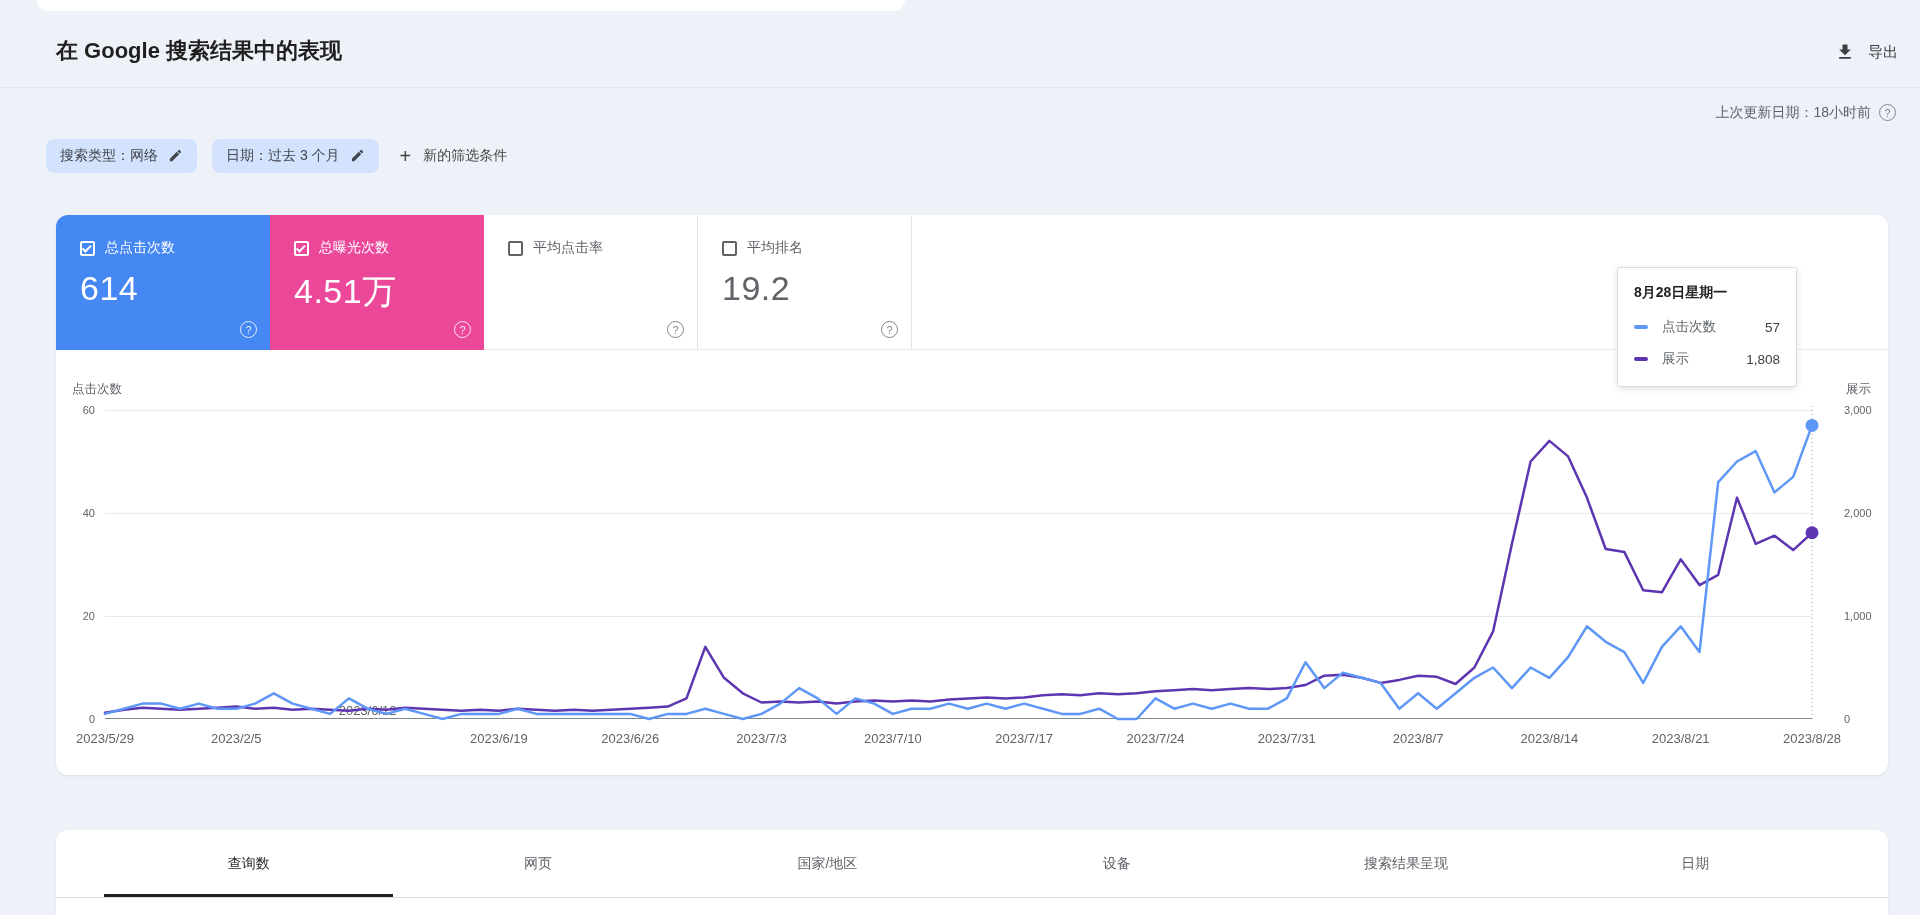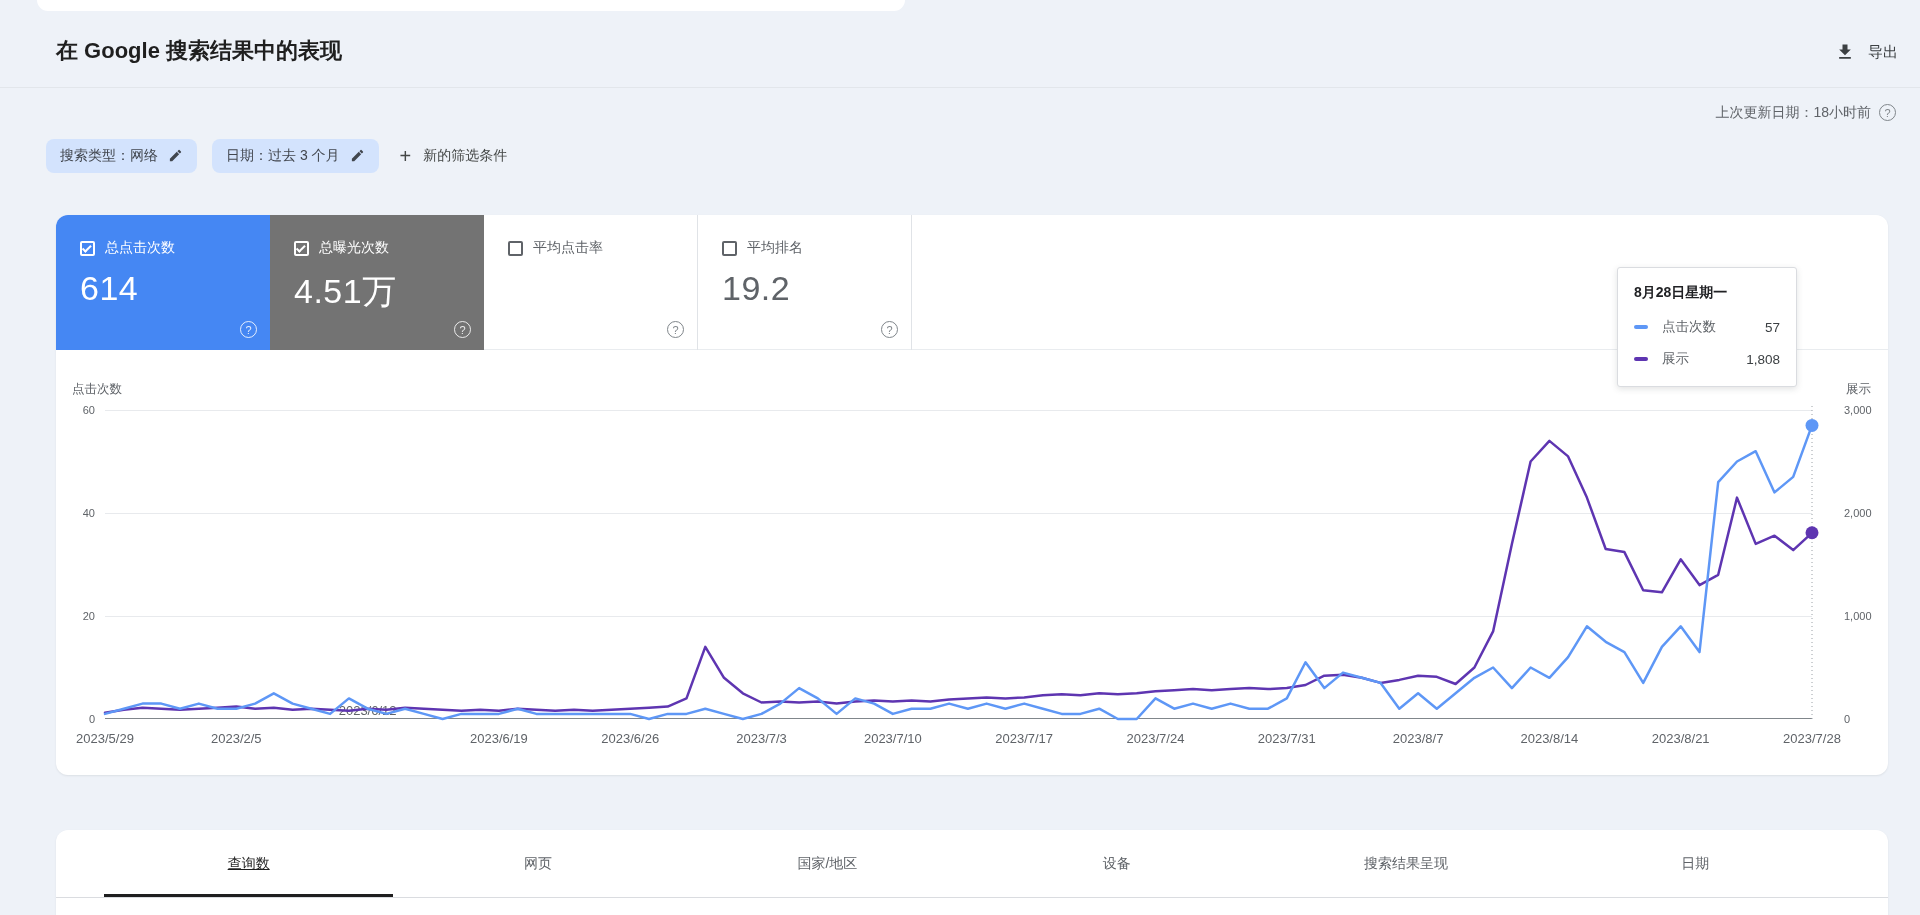--- a/index.html
+++ b/index.html
@@ -72,21 +72,21 @@
   .tt-row { display:flex; align-items:center; font-size:13.5px; color:#5f6368; margin-top:14px; }
   .tt-dash { width:14px; height:4px; border-radius:2px; margin-right:14px; flex:0 0 auto; }
   .tt-value { margin-left:auto; color:#3c4043; }
 
   
   .tabs-card { position:absolute; left:56px; top:830px; width:1832px; height:85px;
     background:#fff; border-radius:12px 12px 0 0; box-shadow:0 1px 2px rgba(60,64,67,.10); }
   .tabs-row { width:100%; height:68px; border-bottom:1px solid #dadce0; padding:0 48px; display:flex; }
   .tab { flex:1 1 0; display:flex; align-items:center; justify-content:center; font-size:14px;
     color:#5f6368; cursor:pointer; position:relative; }
-  .tab.active { color:#1f1f1f;text-decoration:underline; }
+  .tab.active { color:#1f1f1f; }
   .tab.active::after { content:""; position:absolute; left:0; right:0; bottom:0; height:3px; background:#1f1f1f; }
 </style>
 </head>
 <body>
 
 <div class="topbar-remnant"></div>
 
 <h1 class="page-title">在 Google 搜索结果中的表现</h1>
 
 <div class="export-btn">
@@ -134,21 +134,21 @@
     <div class="metric-tile first colored" style="background: rgb(69, 135, 243);">
       <div class="tile-head">
         <span class="cb checked">
             <span class="check"></span>
           </span>
         <span class="tile-label">总点击次数</span>
       </div>
       <div class="tile-value">614</div>
       <span class="help-circle tile-help">?</span>
     </div>
-    <div class="metric-tile colored" style="background: #737373;">
+    <div class="metric-tile colored" style="background: #ec4899;">
       <div class="tile-head">
         <span class="cb checked">
             <span class="check"></span>
           </span>
         <span class="tile-label">总曝光次数</span>
       </div>
       <div class="tile-value">4.51万</div>
       <span class="help-circle tile-help">?</span>
     </div>
     <div class="metric-tile white">
@@ -190,21 +190,21 @@
       <div class="xtick" style="left: 442.923px; top: 516px;">2023/6/19</div>
       <div class="xtick" style="left: 574.231px; top: 516px;">2023/6/26</div>
       <div class="xtick" style="left: 705.538px; top: 516px;">2023/7/3</div>
       <div class="xtick" style="left: 836.846px; top: 516px;">2023/7/10</div>
       <div class="xtick" style="left: 968.154px; top: 516px;">2023/7/17</div>
       <div class="xtick" style="left: 1099.46px; top: 516px;">2023/7/24</div>
       <div class="xtick" style="left: 1230.77px; top: 516px;">2023/7/31</div>
       <div class="xtick" style="left: 1362.08px; top: 516px;">2023/8/7</div>
       <div class="xtick" style="left: 1493.38px; top: 516px;">2023/8/14</div>
       <div class="xtick" style="left: 1624.69px; top: 516px;">2023/8/21</div>
-      <div class="xtick" style="left: 1756px; top: 516px;">2023/7/28</div>
+      <div class="xtick" style="left: 1756px; top: 516px;">2023/8/28</div>
     </div>
 
   <svg id="plot" width="1707" height="309">
       <line x1="0" y1="0.5" x2="1707" y2="0.5" stroke="#e8eaed" stroke-width="1"></line>
       <line x1="0" y1="103.5" x2="1707" y2="103.5" stroke="#e8eaed" stroke-width="1"></line>
       <line x1="0" y1="206.5" x2="1707" y2="206.5" stroke="#e8eaed" stroke-width="1"></line>
       <line x1="0" y1="308.5" x2="1707" y2="308.5" stroke="#80868b" stroke-width="1"></line>
       <polyline points="0.0,302.8 18.8,299.7 37.5,297.7 56.3,298.7 75.0,299.7 93.8,298.7 112.5,297.7 131.3,296.6 150.1,298.7 168.8,297.7 187.6,299.7 206.3,298.7 225.1,299.7 243.9,300.8 262.6,298.7 281.4,299.7 300.1,297.7 318.9,298.7 337.6,299.7 356.4,300.8 375.2,299.7 393.9,300.8 412.7,298.7 431.4,299.7 450.2,300.8 469.0,299.7 487.7,300.8 506.5,299.7 525.2,298.7 544.0,297.7 562.7,296.6 581.5,288.4 600.3,236.9 619.0,267.8 637.8,283.3 656.5,292.5 675.3,291.5 694.1,292.5 712.8,291.5 731.6,293.6 750.3,291.5 769.1,290.5 787.8,291.5 806.6,290.5 825.4,291.5 844.1,289.4 862.9,288.4 881.6,287.4 900.4,288.4 919.2,287.4 937.9,285.3 956.7,284.3 975.4,285.3 994.2,283.3 1012.9,284.3 1031.7,283.3 1050.5,281.2 1069.2,280.2 1088.0,279.1 1106.7,280.2 1125.5,279.1 1144.3,278.1 1163.0,279.1 1181.8,278.1 1200.5,275.0 1219.3,265.7 1238.0,264.7 1256.8,267.8 1275.6,272.9 1294.3,269.9 1313.1,265.7 1331.8,266.8 1350.6,274.0 1369.4,257.5 1388.1,221.4 1406.9,133.9 1425.6,51.5 1444.4,30.9 1463.1,46.4 1481.9,87.6 1500.7,139.0 1519.4,142.1 1538.2,180.3 1556.9,182.3 1575.7,149.3 1594.5,175.1 1613.2,164.8 1632.0,87.6 1650.7,133.9 1669.5,125.7 1688.2,140.1 1707.0,122.8" fill="none" stroke="#5e35b1" stroke-width="2.5" stroke-linejoin="round" stroke-linecap="round"></polyline>
       <polyline points="0.0,303.9 18.8,298.7 37.5,293.6 56.3,293.6 75.0,298.7 93.8,293.6 112.5,298.7 131.3,298.7 150.1,293.6 168.8,283.3 187.6,293.6 206.3,298.7 225.1,303.9 243.9,288.4 262.6,298.7 281.4,303.9 300.1,298.7 318.9,303.9 337.6,309.0 356.4,303.9 375.2,303.9 393.9,303.9 412.7,298.7 431.4,303.9 450.2,303.9 469.0,303.9 487.7,303.9 506.5,303.9 525.2,303.9 544.0,309.0 562.7,303.9 581.5,303.9 600.3,298.7 619.0,303.9 637.8,309.0 656.5,303.9 675.3,293.6 694.1,278.1 712.8,288.4 731.6,303.9 750.3,288.4 769.1,293.6 787.8,303.9 806.6,298.7 825.4,298.7 844.1,293.6 862.9,298.7 881.6,293.6 900.4,298.7 919.2,293.6 937.9,298.7 956.7,303.9 975.4,303.9 994.2,298.7 1012.9,309.0 1031.7,309.0 1050.5,288.4 1069.2,298.7 1088.0,293.6 1106.7,298.7 1125.5,293.6 1144.3,298.7 1163.0,298.7 1181.8,288.4 1200.5,252.3 1219.3,278.1 1238.0,262.6 1256.8,267.8 1275.6,272.9 1294.3,298.7 1313.1,283.3 1331.8,298.7 1350.6,283.3 1369.4,267.8 1388.1,257.5 1406.9,278.1 1425.6,257.5 1444.4,267.8 1463.1,247.2 1481.9,216.3 1500.7,231.8 1519.4,242.1 1538.2,272.9 1556.9,236.9 1575.7,216.3 1594.5,242.1 1613.2,72.1 1632.0,51.5 1650.7,41.2 1669.5,82.4 1688.2,66.9 1707.0,15.4" fill="none" stroke="#5e97f6" stroke-width="2.5" stroke-linejoin="round" stroke-linecap="round"></polyline>
       <line x1="1707" y1="-4" x2="1707" y2="309" stroke="#9aa0a6" stroke-width="1" stroke-dasharray="1 3"></line>

